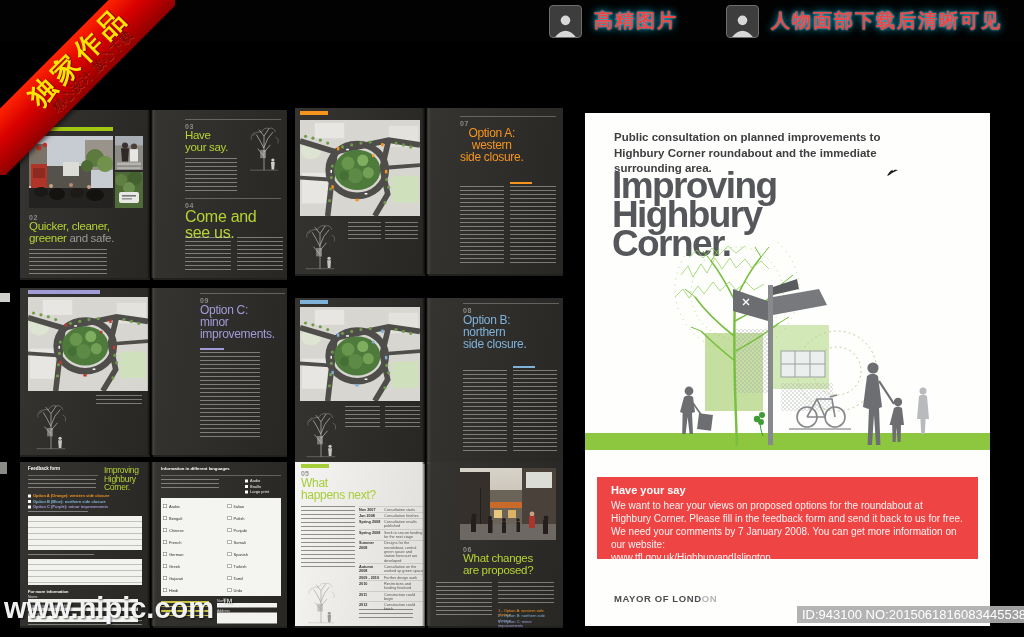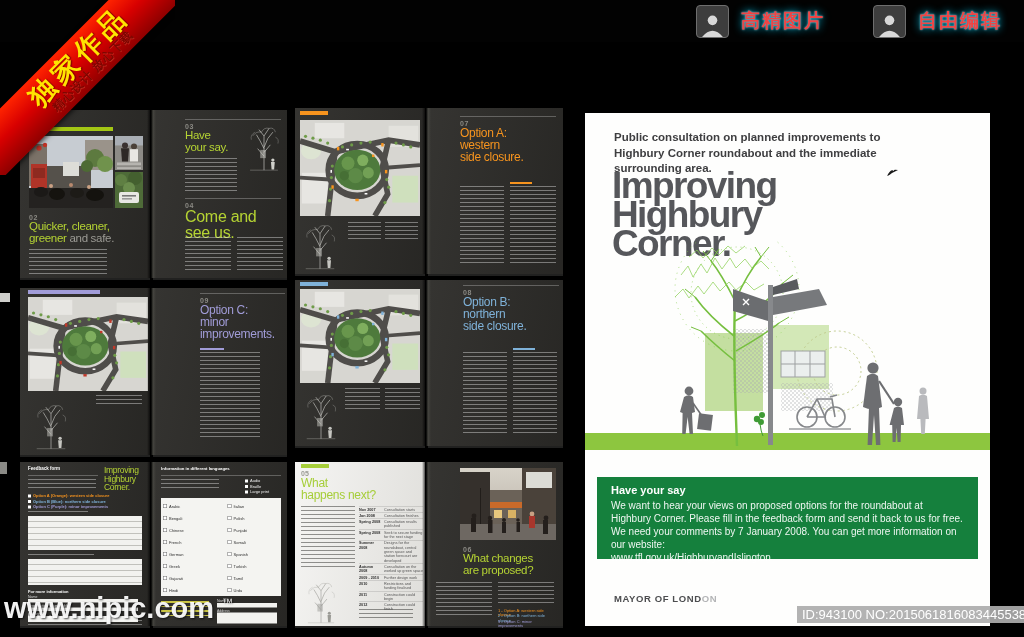--- a/index.html
+++ b/index.html
@@ -40,21 +40,21 @@
   .fcb{flex:0 0 auto;width:6px;height:6px;background:#fff;}
   .orow{display:flex;align-items:center;gap:4px;height:11px;font-size:8px;font-weight:bold;}
   .trow{display:flex;gap:6px;border-top:1px solid rgba(0,0,0,.22);padding:1.5px 0;font-size:7.5px;line-height:1.15;}
   .trow .td{flex:0 0 44px;font-weight:bold;color:#2e2e2e;}
   .trow .te{color:#555;}
   
   .poster{position:absolute;left:585px;top:113px;width:405px;height:513px;background:#fefefd;z-index:10;}
   .poster-intro{position:absolute;left:29px;top:17px;width:302px;font-size:11.5px;line-height:1.36;color:#3e3e40;font-weight:bold;}
   .poster-title{position:absolute;left:27px;top:58px;font-size:37px;font-weight:bold;color:#56575b;line-height:29px;letter-spacing:-1.6px;}
   .gstrip{position:absolute;left:0;right:0;top:320px;height:17px;background:#8dc63f;}
-  .band{position:absolute;left:12px;right:12px;top:364px;height:82px;background:#15803d;color:#fff;padding:7px 14px;box-sizing:border-box;}
+  .band{position:absolute;left:12px;right:12px;top:364px;height:82px;background:#ef4444;color:#fff;padding:7px 14px;box-sizing:border-box;}
   .band-h{font-size:11px;font-weight:bold;margin-bottom:3px;}
   .band-b{font-size:10px;line-height:1.3;color:rgba(255,255,255,.93);}
   .mayor{position:absolute;left:29px;top:480px;font-size:9.5px;font-weight:bold;letter-spacing:.6px;color:#4c4d4f;}
   .mayor .lt{color:#b3b4b6;}
   .tfl{position:absolute;left:258px;top:460px;display:flex;align-items:center;gap:7px;}
   .tfl-txt{font-size:12.5px;font-weight:bold;color:#17181a;line-height:1.04;}
   
   .idbar{position:absolute;left:797px;top:606px;width:227px;height:17px;background:rgba(172,172,172,.92);
          color:#fff;font-size:13px;line-height:17px;padding-left:5px;box-sizing:border-box;white-space:nowrap;z-index:50;}
   .wm{position:absolute;left:4px;top:592px;display:flex;align-items:baseline;gap:8px;z-index:60;
@@ -150,21 +150,21 @@
     </div>
     <span class="tb-label">高精图片</span>
   </div>
   <div class="tb-group">
     <div class="avatar">
       <svg width="25" height="25" viewBox="0 0 24 24">
           <circle cx="12" cy="8" r="4.6" fill="#d8d8d8"></circle>
           <path d="M2,24 q10,-12 20,0 z" fill="#d8d8d8"></path>
         </svg>
     </div>
-    <span class="tb-label">自由编辑</span>
+    <span class="tb-label">人物面部下载后清晰可见</span>
   </div>
 </div>
 
 <div class="abs" style="left:0;top:293px;width:10px;height:9px;background:#cfcfcb;"></div>
 <div class="abs" style="left:0;top:462px;width:7px;height:12px;background:#8a8a86;"></div>
 
 <div class="spread" style="left:20px;top:110px;width:267px;height:168px;">
   <div class="page" style="left:0;width:130px;">
     <div class="abs" style="left:9px;top:17px;width:84px;height:4px;background:#a3c614;"></div>
     <svg class="abs" style="left:9px;top:26px;width:84px;height:72px;" viewBox="0 0 84 72" preserveAspectRatio="none">
@@ -244,21 +244,21 @@
     <svg class="abs" style="left:5px;top:12px;width:120px;height:96px;color:#f7941e;">
         <use href="#sym-map"></use>
       </svg>
     <div class="abs gk" style="left:53px;top:114px;width:33px;height:20px;"></div>
     <div class="abs gk" style="left:90px;top:114px;width:33px;height:20px;"></div>
     <svg class="abs" style="left:5px;top:114px;width:40px;height:48px;color:#c5c5c0;">
         <use href="#sym-tree"></use>
       </svg>
   </div>
   <div class="spine"></div>
-  <div class="page" style="left:133px;right:0;">
+  <div class="page" style="left:133px;right:0;text-align:center;">
     <div class="abs hairline" style="left:32px;top:8px;width:96px;"></div>
     <div class="abs numd" style="left:32px;top:12px;">07</div>
     <div class="abs hd" style="left:32px;top:19px;font-size:12px;color:#f7941e;">
       <div>Option A:</div>
       <div>western</div>
       <div>side closure.</div>
     </div>
     <div class="abs gk" style="left:32px;top:78px;width:44px;height:80px;"></div>
     <div class="abs gk" style="left:82px;top:78px;width:46px;height:80px;"></div>
     <div class="abs" style="left:82px;top:74px;width:22px;height:2px;background:#f7941e;"></div>
@@ -283,21 +283,21 @@
     <div class="abs hd" style="left:47px;top:16px;font-size:12px;color:#a19cd8;">
       <div>Option C:</div>
       <div>minor</div>
       <div>improvements.</div>
     </div>
     <div class="abs gk" style="left:47px;top:64px;width:60px;height:88px;"></div>
     <div class="abs" style="left:47px;top:60px;width:24px;height:2px;background:#a19cd8;"></div>
   </div>
 </div>
 
-<div class="spread" style="left:295px;top:280px;width:268px;height:166px;">
+<div class="spread" style="left:295px;top:298px;width:268px;height:166px;">
   <div class="page" style="left:0;width:130px;">
     <div class="abs" style="left:5px;top:2px;width:28px;height:4px;background:#7fb2d9;"></div>
     <svg class="abs" style="left:5px;top:9px;width:120px;height:94px;color:#7fb2d9;">
         <use href="#sym-map"></use>
       </svg>
     <div class="abs gk" style="left:50px;top:108px;width:35px;height:22px;"></div>
     <div class="abs gk" style="left:90px;top:108px;width:35px;height:22px;"></div>
     <svg class="abs" style="left:5px;top:112px;width:42px;height:48px;color:#c5c5c0;">
         <use href="#sym-tree"></use>
       </svg>

